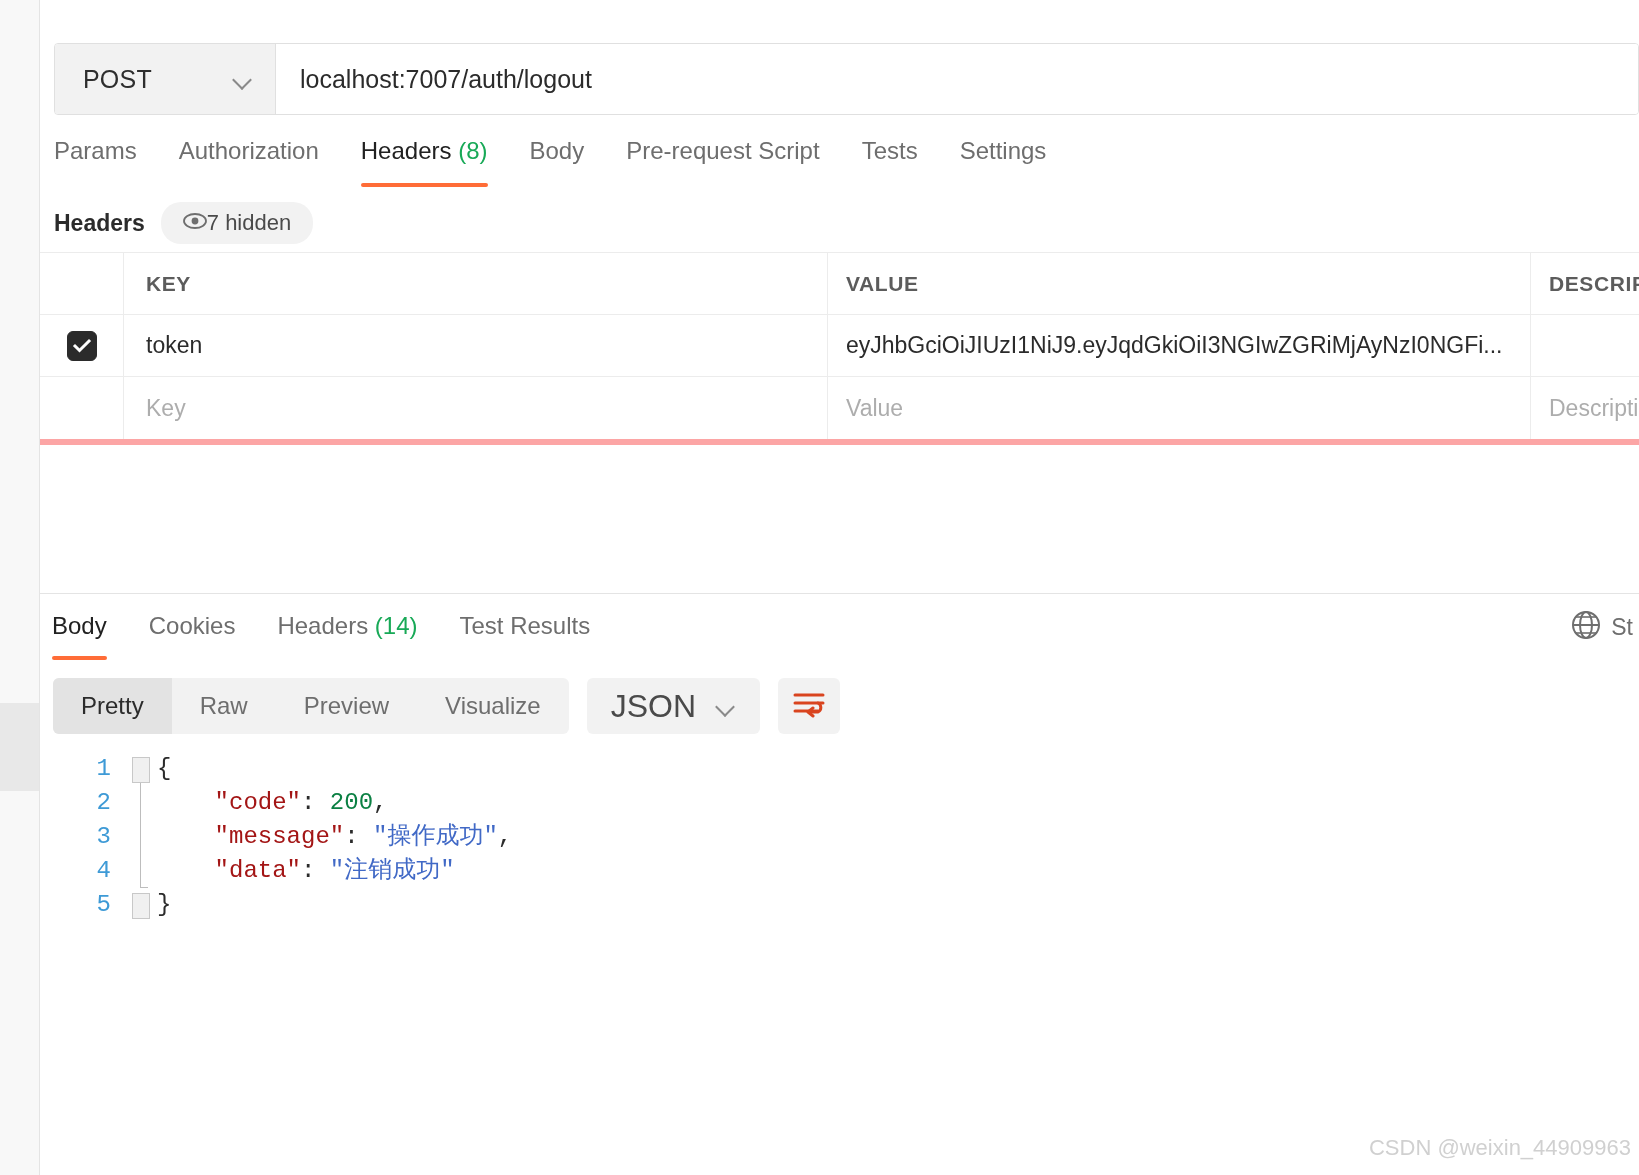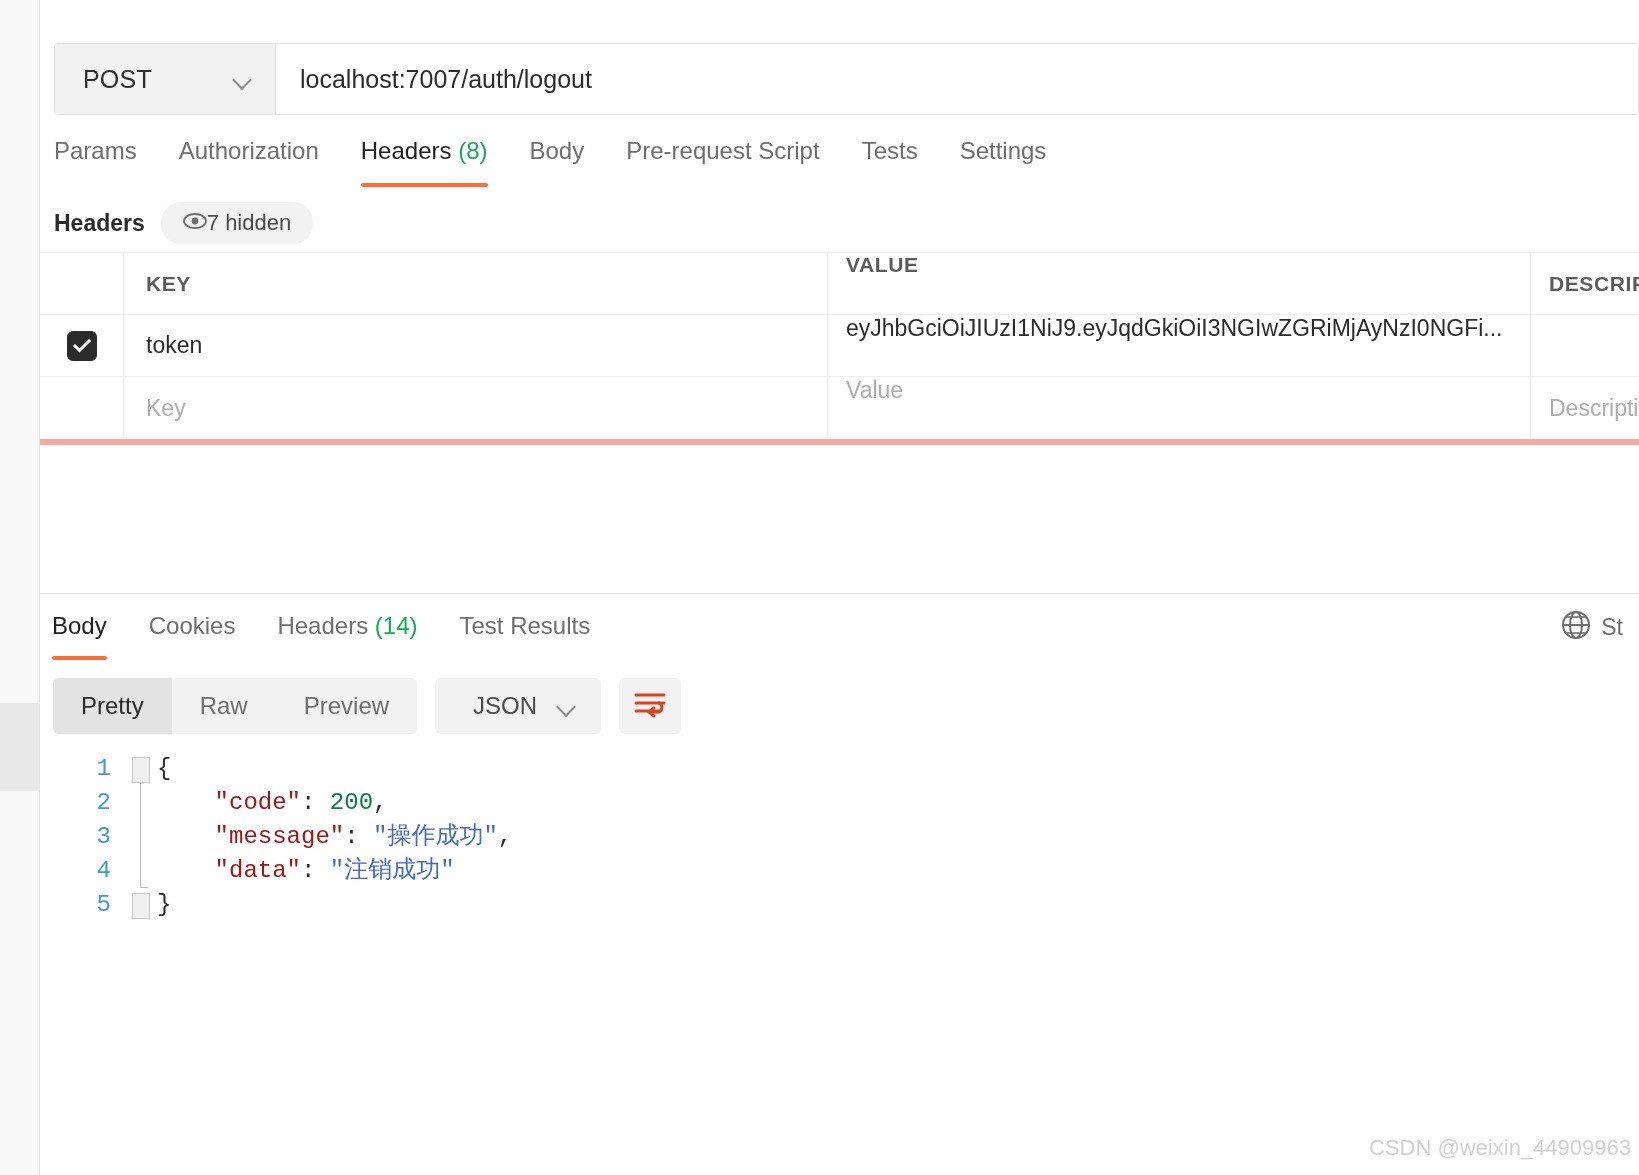--- a/index.html
+++ b/index.html
@@ -159,21 +159,21 @@
     width: 704px;
     flex: 0 0 704px;
     border-right: 1px solid #ececec;
     display: flex; align-items: center;
     padding-left: 22px;
   }
   .cell-val {
     width: 703px;
     flex: 0 0 703px;
     border-right: 1px solid #ececec;
-    display: flex; align-items: flex-start;
+    display: flex; align-items: center;
     padding-left: 18px;
     overflow: hidden;
   }
   .cell-desc {
     flex: 1 1 auto;
     display: flex; align-items: center;
     padding-left: 18px;
     overflow: hidden;
   }
   .th {
@@ -223,21 +223,21 @@
     content: "";
     position: absolute;
     left: 0; right: 0; bottom: 0;
     height: 4px;
     background: #ff6c37;
     border-radius: 2px;
   }
   .resp-right {
     position: absolute; right: 0; top: 608px;
     display: flex; align-items: center; gap: 8px;
-    padding-right: 16px;
+    padding-right: 6px;
   }
   .status-text {
     font-size: 23px;
     color: #6e6e6e;
     white-space: nowrap;
   }
 
   
   .view-toolbar {
     position: absolute; left: 13px; top: 678px;
@@ -266,23 +266,22 @@
     margin-left: 18px;
     height: 56px;
     background: #f2f2f2;
     border-radius: 6px;
     display: flex; align-items: center;
     gap: 20px;
     padding: 0 24px;
     cursor: pointer;
   }
   .fmt-label {
-    font-size: 24px;
+    font-size: 32px;
     color: #4a4a4a;
-    margin-left: 14px;
   }
   .wrap-btn {
     margin-left: 18px;
     width: 62px; height: 56px;
     background: #f2f2f2;
     border-radius: 6px;
     display: flex; align-items: center; justify-content: center;
     cursor: pointer;
   }
 
@@ -495,20 +494,23 @@
       <div class="seg">
         <div class="seg-item active">
           <span>Pretty</span>
         </div>
         <div class="seg-item">
           <span>Raw</span>
         </div>
         <div class="seg-item">
           <span>Preview</span>
         </div>
+        <div class="seg-item">
+          <span>Visualize</span>
+        </div>
       </div>
 
       <div class="fmt-select">
         <span class="fmt-label">JSON</span>
         <span class="chev"></span>
       </div>
 
       <div class="wrap-btn">
         <span>
           <svg width="34" height="28" viewBox="0 0 34 28">

